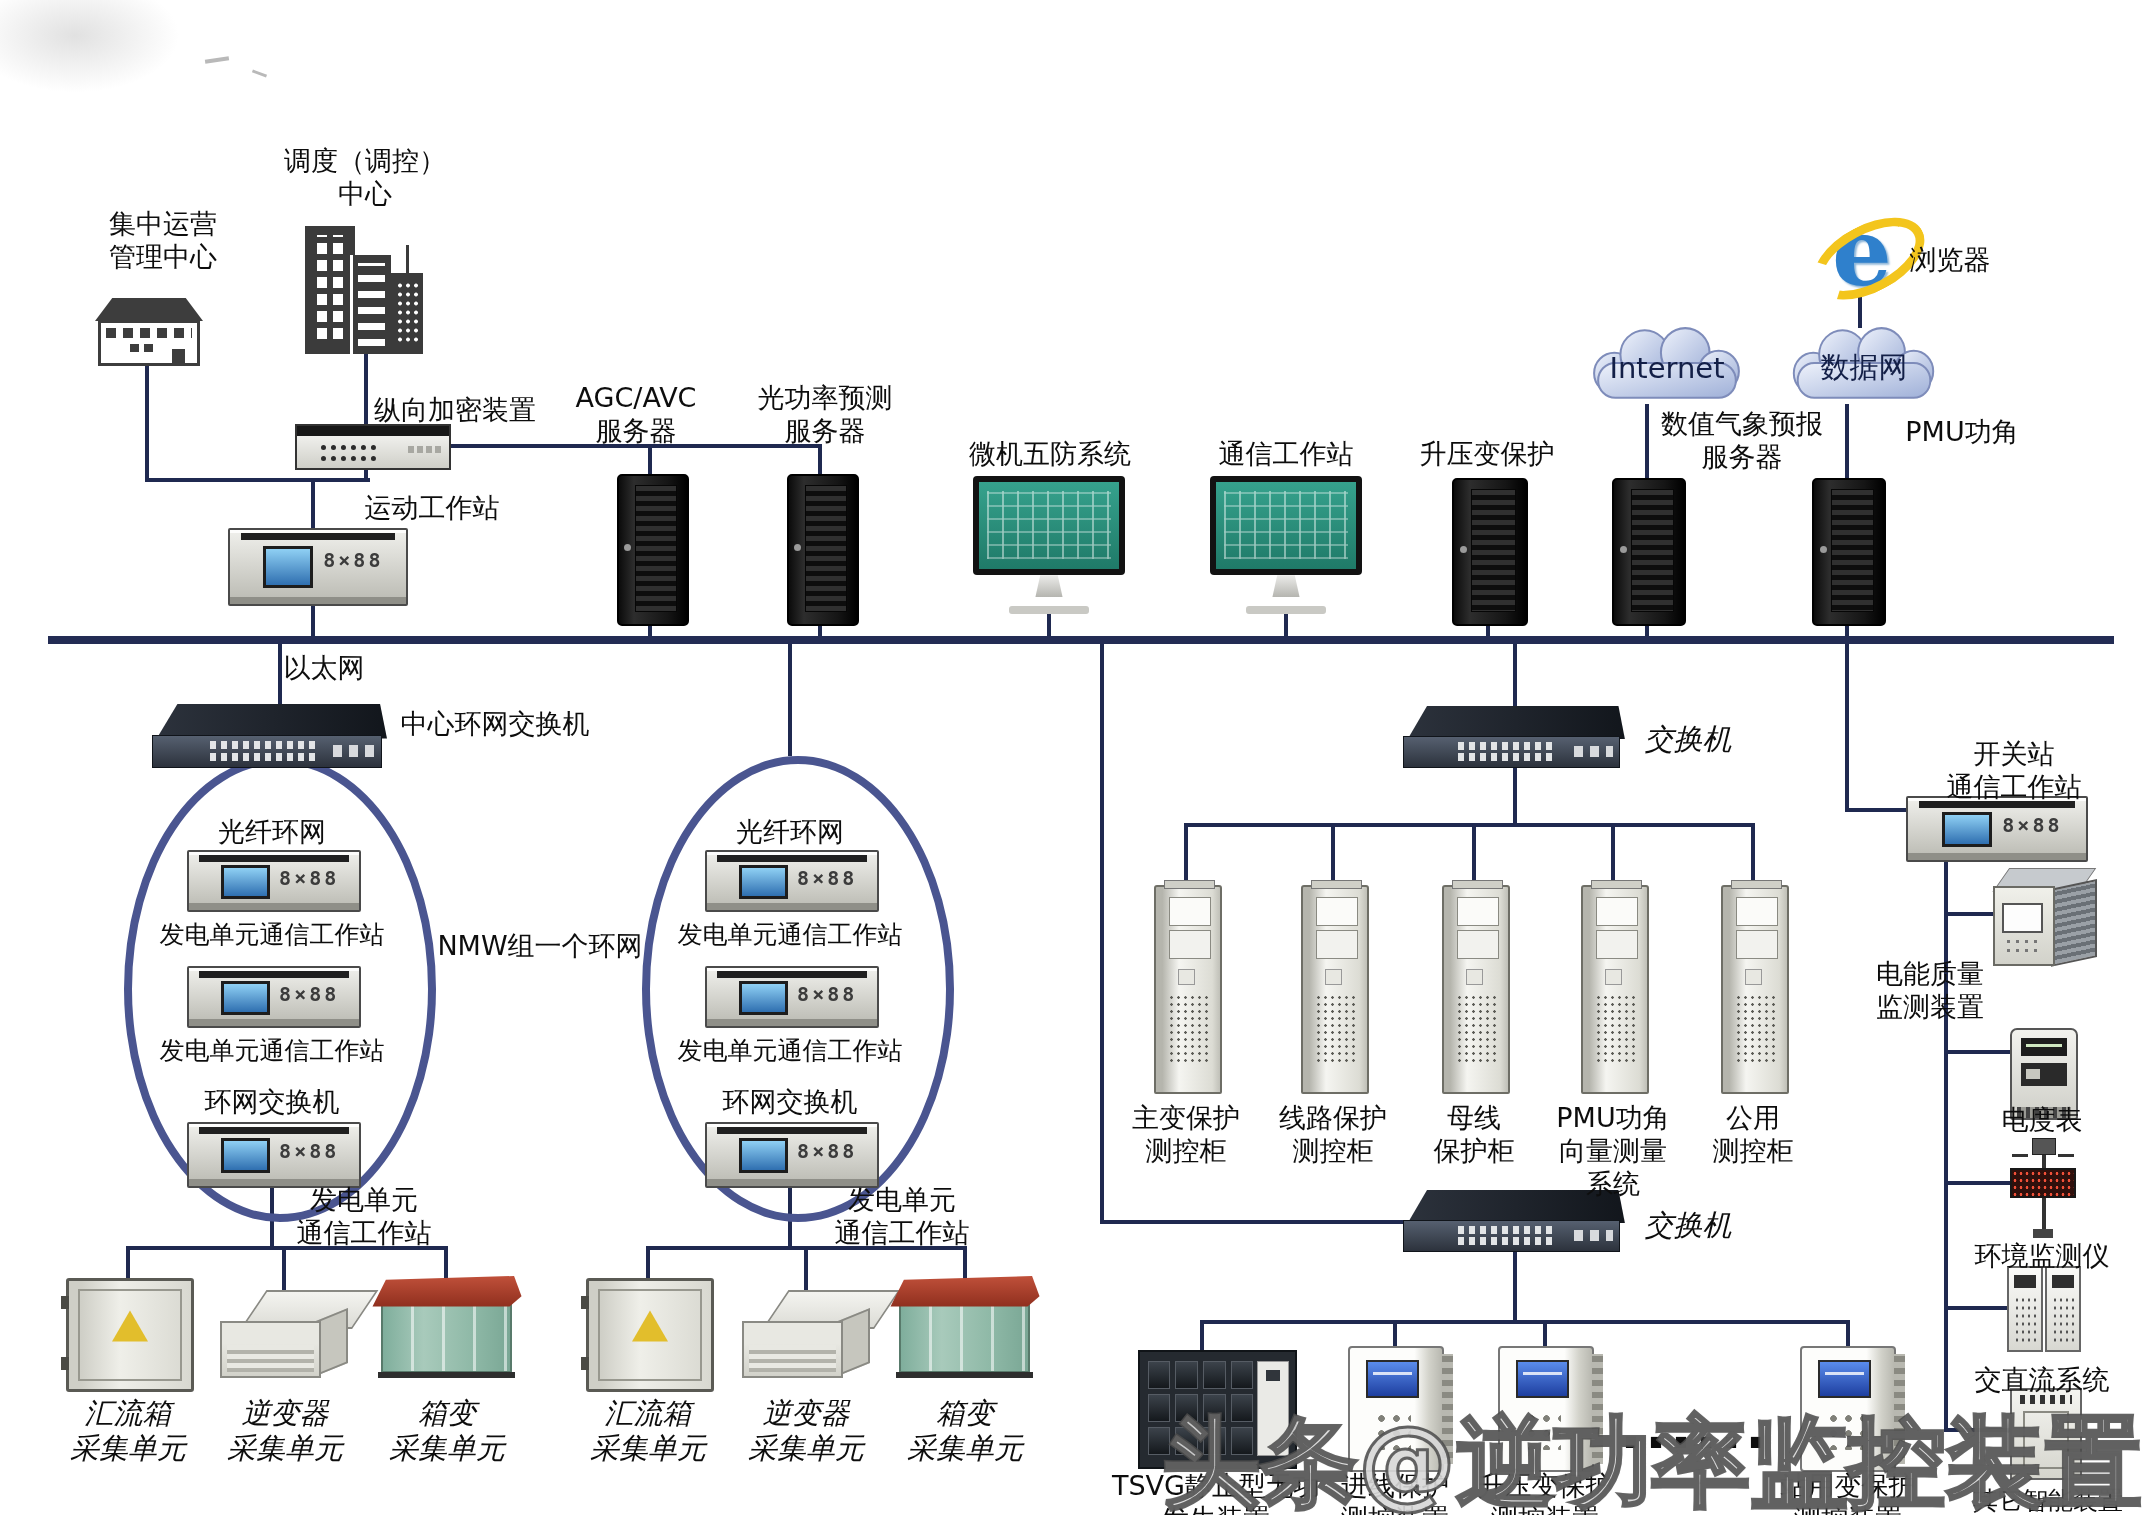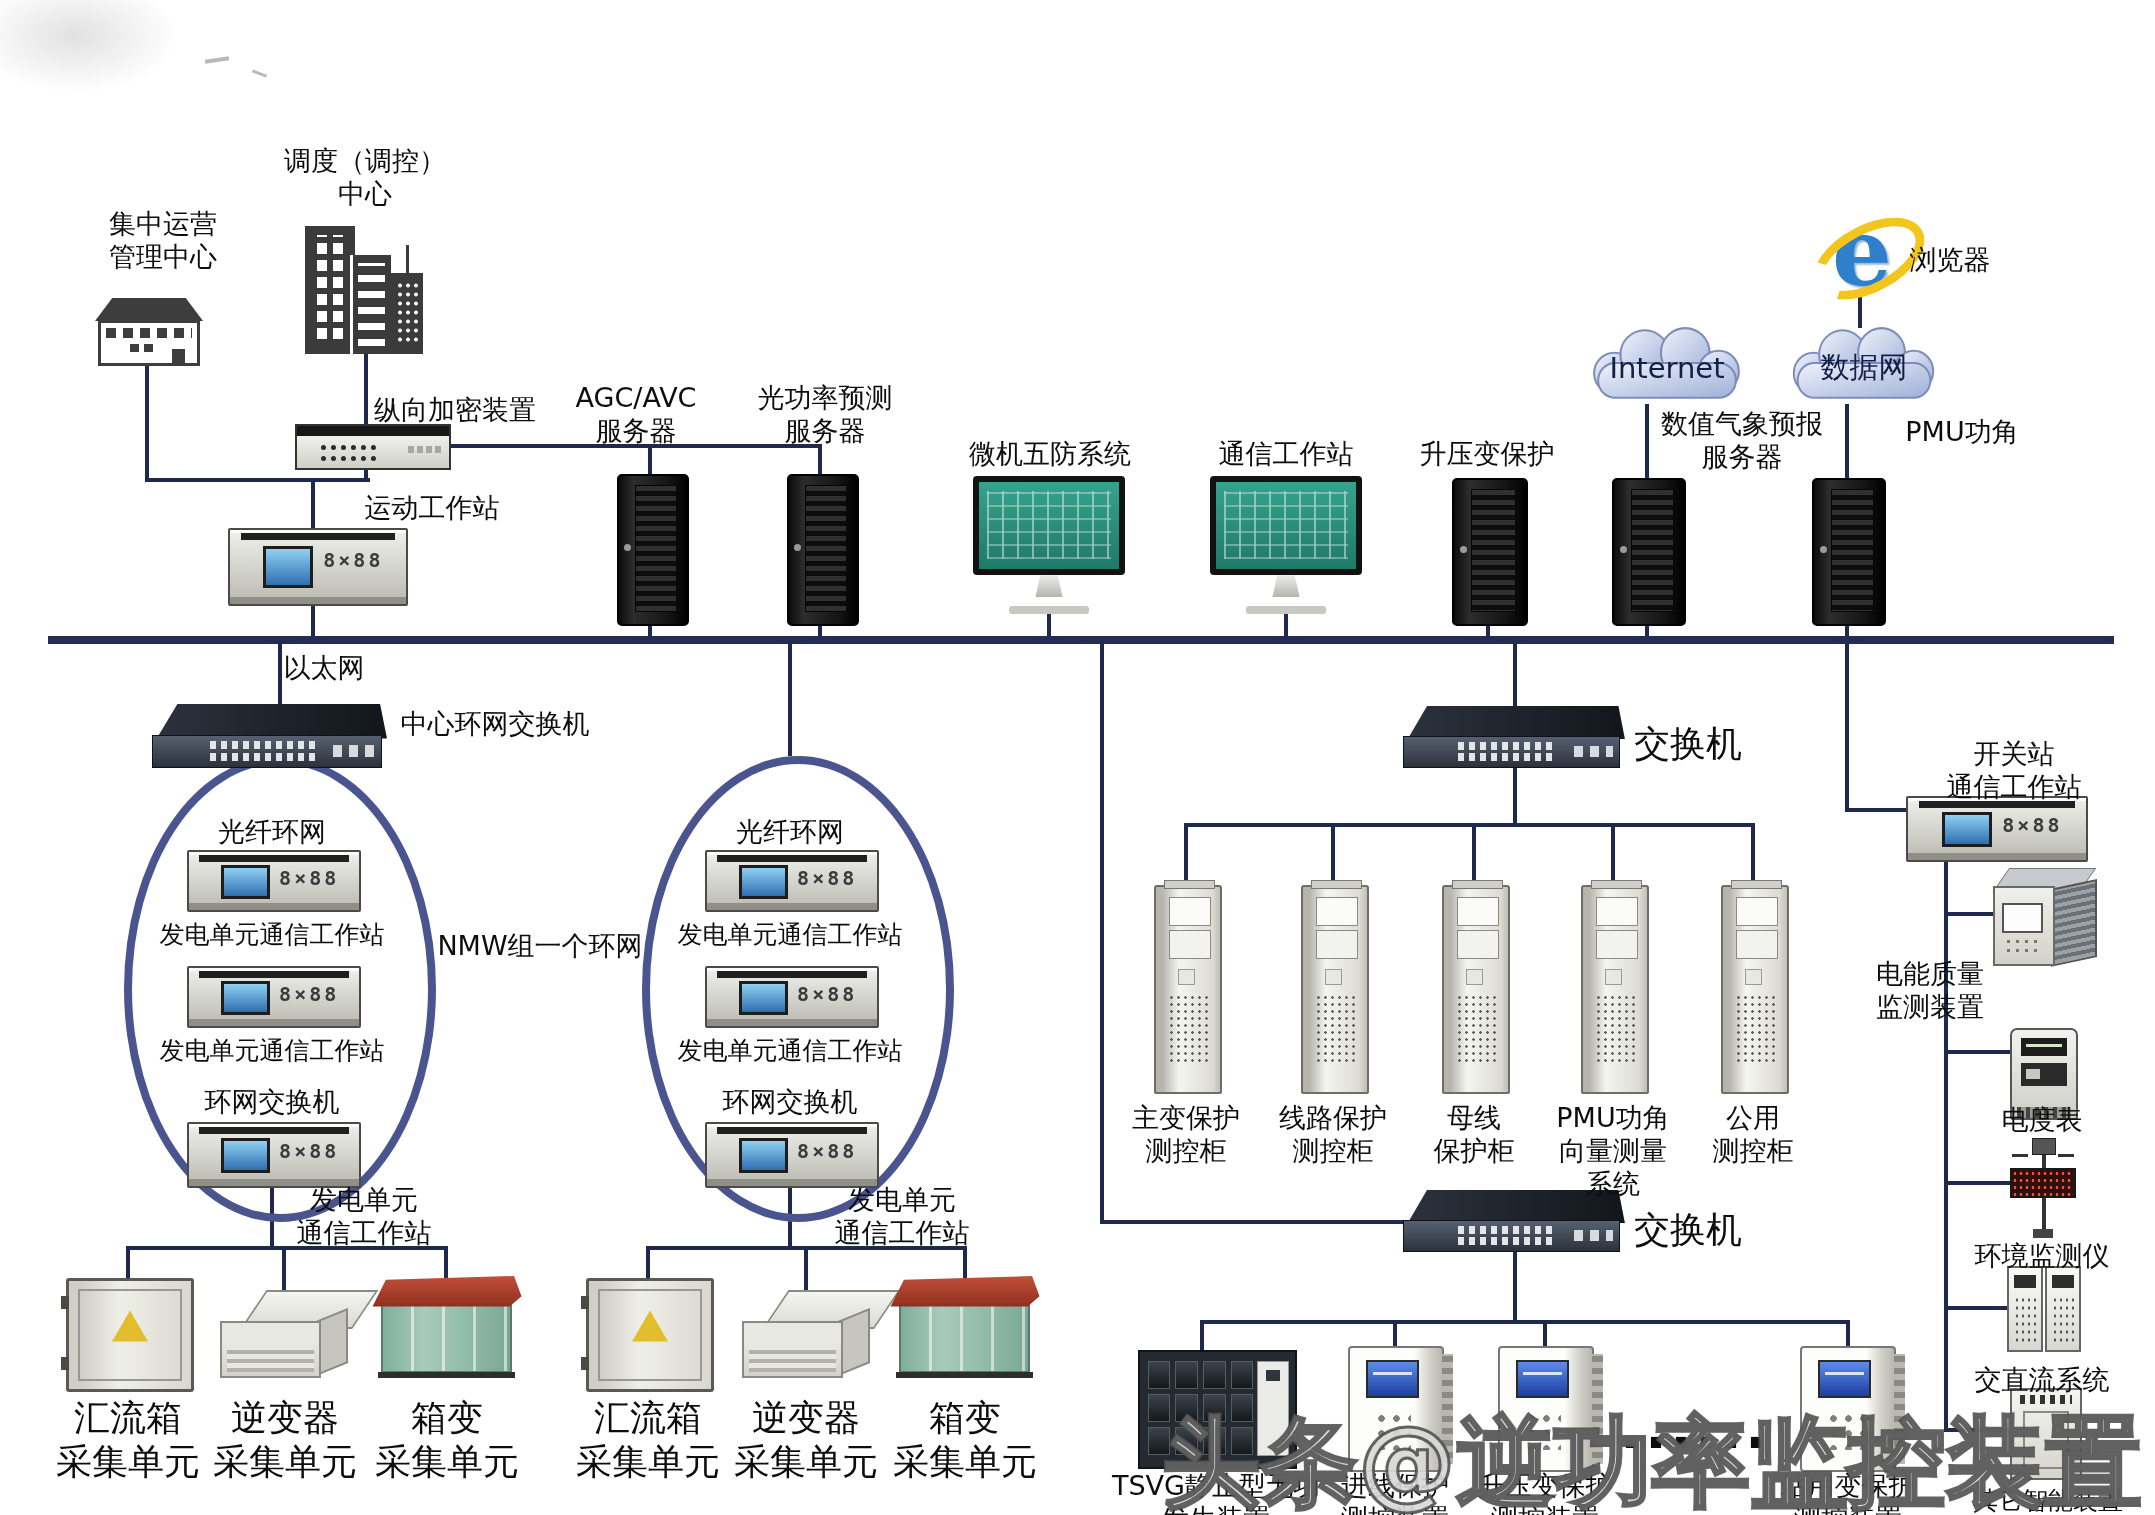--- a/index.html
+++ b/index.html
@@ -6,21 +6,21 @@
   #canvas{position:relative;width:2155px;height:1515px;background:#fff;overflow:hidden;
           font-family:"DejaVu Sans","Liberation Sans",sans-serif;color:#0d0d0d;}
   
   .vl{position:absolute;width:4px;background:#1f2950;z-index:1;}
   .hl{position:absolute;height:4px;background:#1f2950;z-index:1;}
   .bus{position:absolute;height:8px;background:#232c54;z-index:2;}
   
   .lb{position:absolute;transform:translateX(-50%);text-align:center;font-size:27px;line-height:1.22;
       white-space:nowrap;font-weight:500;z-index:10;}
   .lb.small{font-size:25px;}
-  .lb.big{font-size:36px;}
+  .lb.big{font-size:29px;font-style:italic;}
   
   .title{position:absolute;left:118px;top:26px;font-size:46px;font-weight:800;color:#1b8ed6;
          letter-spacing:1px;text-shadow:1px 2px 0 #9fcce8;z-index:10;white-space:nowrap;}
   .wm-center{position:absolute;left:556px;top:614px;font-size:100px;font-weight:900;color:#17a0e4;
              letter-spacing:2px;white-space:nowrap;z-index:40;text-shadow:2px 2px 0 rgba(255,255,255,.6);}
   .wm-bottom{position:absolute;left:1162px;top:1398px;font-size:98px;font-weight:900;white-space:nowrap;
              color:rgba(238,238,238,0.78);-webkit-text-stroke:3px rgba(75,75,75,0.85);
              text-shadow:0 0 2px rgba(80,80,80,.6);z-index:50;}
   .blob{position:absolute;left:-30px;top:-22px;width:210px;height:115px;z-index:9;
         background:radial-gradient(ellipse at center,rgba(205,205,205,.6),rgba(255,255,255,0) 70%);}

